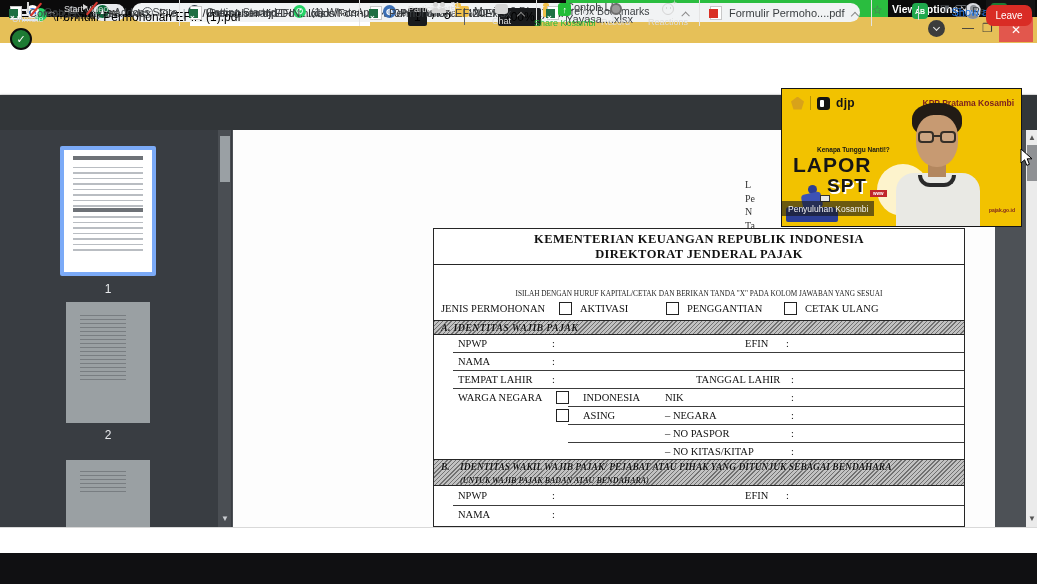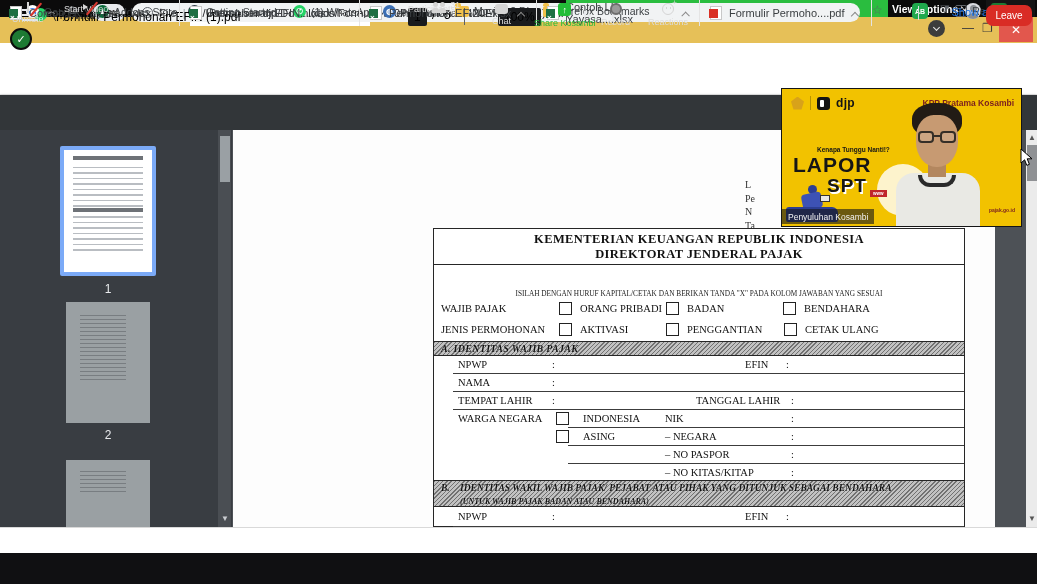--- a/index.html
+++ b/index.html
@@ -142,21 +142,21 @@
   #person .hair{position:absolute;left:24px;top:0;width:50px;height:34px;border-radius:46% 46% 40% 40%;background:#221b15;}
   #person .face{position:absolute;left:28px;top:12px;width:42px;height:52px;border-radius:42% 42% 48% 48%;background:#c79a72;}
   #person .glasses{position:absolute;left:30px;top:28px;width:38px;height:12px;}
   #person .lens{position:absolute;top:0;width:16px;height:12px;border:2px solid #352e27;border-radius:4px;background:rgba(255,255,255,.12);}
   #person .lens.r{right:0;}
   #person .bridge{position:absolute;left:15px;top:4px;width:8px;height:2px;background:#352e27;}
   #person .neck{position:absolute;left:40px;top:60px;width:18px;height:14px;background:#b3875f;}
   #person .shirt{position:absolute;left:8px;top:70px;width:84px;height:55px;border-radius:18px 18px 0 0;background:#e9e9e4;}
   #person .phones{position:absolute;left:30px;top:72px;width:38px;height:12px;border-radius:0 0 14px 14px;border:4px solid #2a2a2a;border-top:none;}
   #wc-site{position:absolute;right:6px;bottom:13px;font-size:5px;font-weight:bold;color:#7a1f1f;}
-  #nametag{position:absolute;left:0;bottom:2px;height:15px;background:rgba(25,25,25,.62);color:#f2f2f2;font-size:8.5px;display:flex;align-items:center;padding:0 6px;}
+  #nametag{position:absolute;left:0;bottom:10px;height:15px;background:rgba(25,25,25,.62);color:#f2f2f2;font-size:8.5px;display:flex;align-items:center;padding:0 6px;}
 
   
   #downloads{left:0;top:527px;width:1037px;height:26px;background:#fff;border-top:1px solid #d9d9d9;}
   .dl{position:absolute;top:0;height:26px;display:flex;align-items:center;padding:0 10px;border-right:1px solid #e4e4e4;font-size:11px;color:#3c4043;gap:7px;}
   .xlsx-ico{width:12px;height:14px;background:#fff;border:1px solid #c8c8c8;position:relative;flex:none;}
   .xlsx-ico:before{content:"";position:absolute;left:-2px;bottom:1px;width:9px;height:9px;background:#1d6f42;}
   .xlsx-ico:after{content:"×";position:absolute;left:-1px;bottom:-3px;color:#fff;font-size:8px;font-weight:bold;}
   .pdf-ico{width:12px;height:14px;background:#fff;border:1px solid #c8c8c8;position:relative;flex:none;}
   .pdf-ico:before{content:"";position:absolute;left:-2px;bottom:1px;width:9px;height:9px;background:#d93025;}
   .dl-caret{width:6px;height:6px;border-right:1.4px solid #8a8a8a;border-bottom:1.4px solid #8a8a8a;transform:rotate(-135deg);margin-top:6px;}
@@ -326,29 +326,20 @@
         <div>Pe</div>
         <div>N</div>
         <div>Ta</div>
       </div>
 
       <div id="form">
         <div class="frow ctr" id="f-h1">KEMENTERIAN KEUANGAN REPUBLIK INDONESIA</div>
         <div class="frow ctr" id="f-h2">DIREKTORAT JENDERAL PAJAK</div>
         <div class="frow ctr" id="f-instr">ISILAH DENGAN HURUF KAPITAL/CETAK DAN BERIKAN TANDA "X" PADA KOLOM JAWABAN YANG SESUAI</div>
 
-        <div class="frow cbrow">
-          <span class="lab" style="left:7px;">WAJIB PAJAK</span>
-          <span class="cbox" style="left:125px;"></span>
-          <span class="opt" style="left:146px;">ORANG PRIBADI</span>
-          <span class="cbox" style="left:232px;"></span>
-          <span class="opt" style="left:253px;">BADAN</span>
-          <span class="cbox" style="left:349px;"></span>
-          <span class="opt" style="left:370px;">BENDAHARA</span>
-        </div>
         <div class="frow cbrow">
           <span class="lab" style="left:7px;">JENIS PERMOHONAN</span>
           <span class="cbox" style="left:125px;"></span>
           <span class="opt" style="left:146px;">AKTIVASI</span>
           <span class="cbox" style="left:232px;"></span>
           <span class="opt" style="left:253px;">PENGGANTIAN</span>
           <span class="cbox" style="left:350px;"></span>
           <span class="opt" style="left:371px;">CETAK ULANG</span>
         </div>
 

